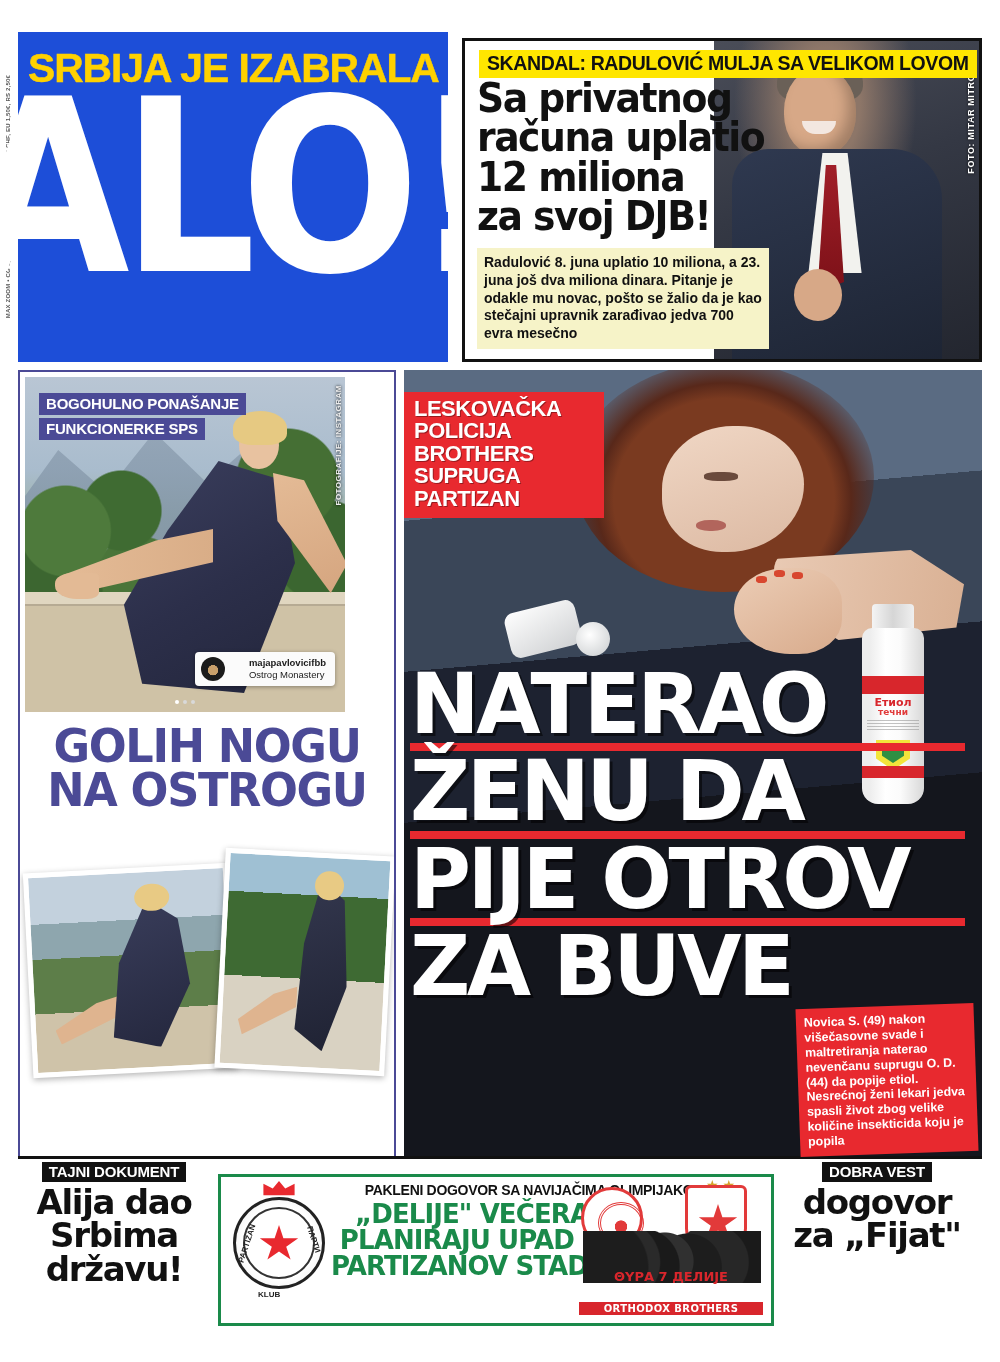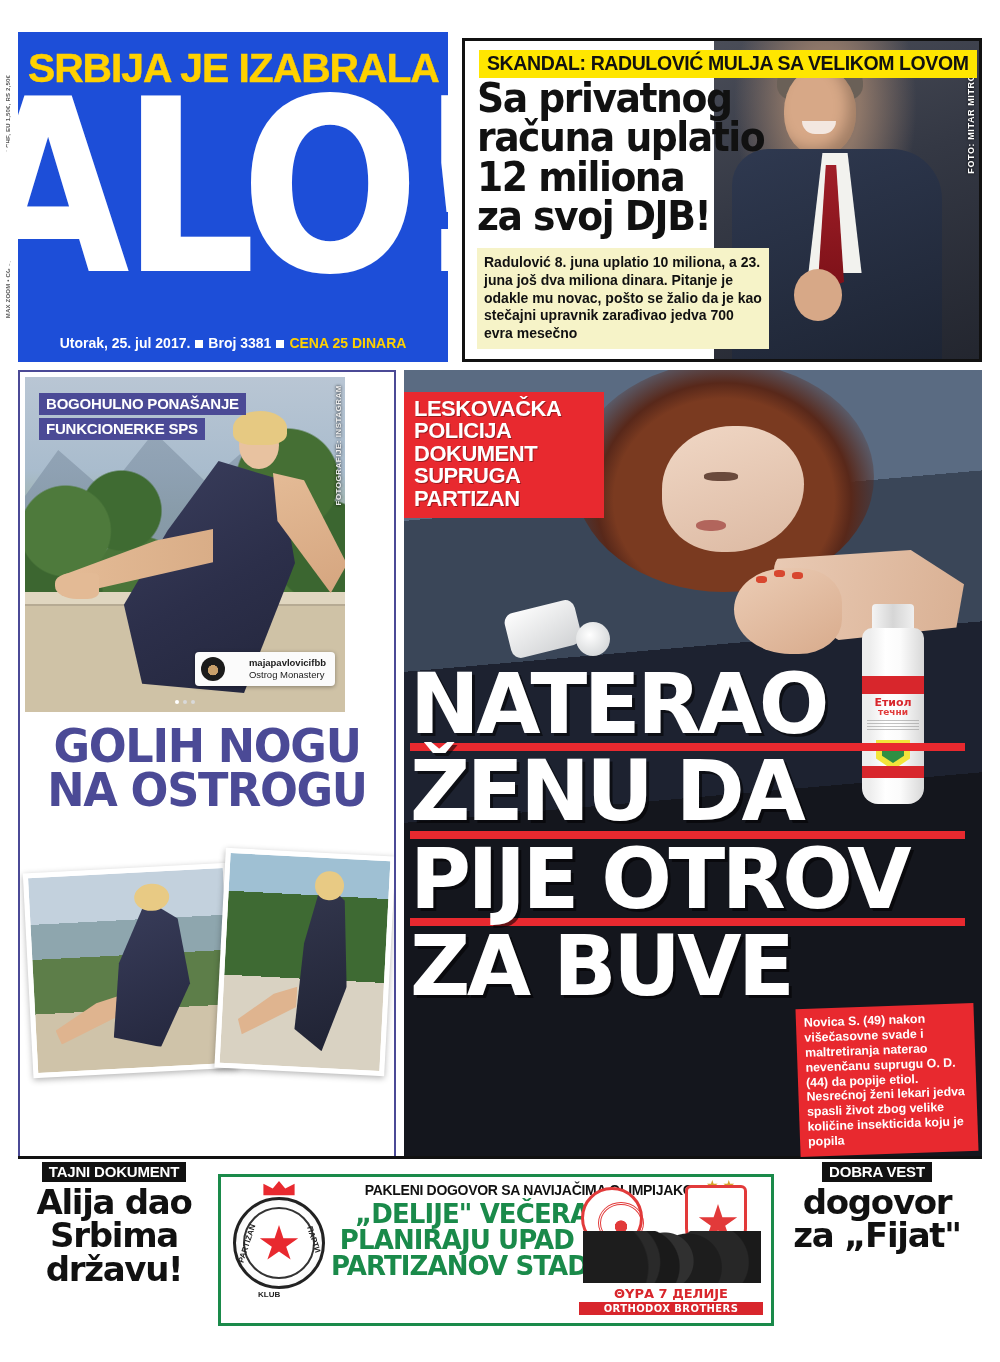--- a/index.html
+++ b/index.html
@@ -467,41 +467,38 @@
       radial-gradient(circle at 72% 60%,#272727 0 28%,rgba(0,0,0,0) 29%),
       radial-gradient(circle at 86% 70%,#1a1a1a 0 30%,rgba(0,0,0,0) 31%);
   }
   .u-band {
     position:absolute; left:4px; bottom:2px; width:184px;
     text-align:center; color:#d8262c; font-weight:bold; font-size:13px;
     font-family:"DejaVu Sans",sans-serif;
   }
   .u-band .sub {
     display:block; background:#d8262c; color:#fff; font-size:10px;
-    letter-spacing:.4px; margin-top:1px; padding:1px 0;
+    letter-spacing:.4px; margin-top:18px; padding:1px 0;
   }
   .top-rule {
     position:absolute; left:18px; right:18px; top:1156px; height:3px; background:#111;
   }
 </style>
 </head>
 <body>
 
 <div class="page">
 
   <div class="edge-strip">
     <span>MAX ZOOM • CG 0,50€, BIH 1,00KM, SLO 1,20€, CH 3,00 CHF, EU 1,50€, RS 2,50€</span>
   </div>
 
   <div class="masthead">
     <div class="mast-kicker">SRBIJA JE IZABRALA</div>
     <div class="mast-logo">ALO!</div>
-    <div class="mast-dateline">
-      <span>Utorak, 25. jul 2017.</span><i class="sq"></i><span>Broj 3381</span><i class="sq"></i><span class="price">CENA 25 DINARA</span>
-    </div>
   </div>
 
   <div class="tr-article">
     <div class="tr-photo">
       <div class="man-hair"></div>
       <div class="man-head"></div>
       <div class="man-smile"></div>
       <div class="man-body"></div>
       <div class="man-shirt"></div>
       <div class="man-tie"></div>
@@ -591,21 +588,21 @@
       <div class="ms-cap2"></div>
     </div>
 
     <div class="ms-credit-wrap">
       
     </div>
 
     <div class="ms-kicker">
       <span>LESKOVAČKA</span>
       <span>POLICIJA</span>
-      <span>DOKUMENT</span>
+      <span>BROTHERS</span>
       <span>SUPRUGA</span>
       <span>PARTIZAN</span>
     </div>
 
     <div class="ms-bottle">
       <div class="b-cap"></div>
       <div class="b-body">
         <div class="b-stripe b-s1"></div>
         <div class="b-label">
           <span>Етиол</span>

